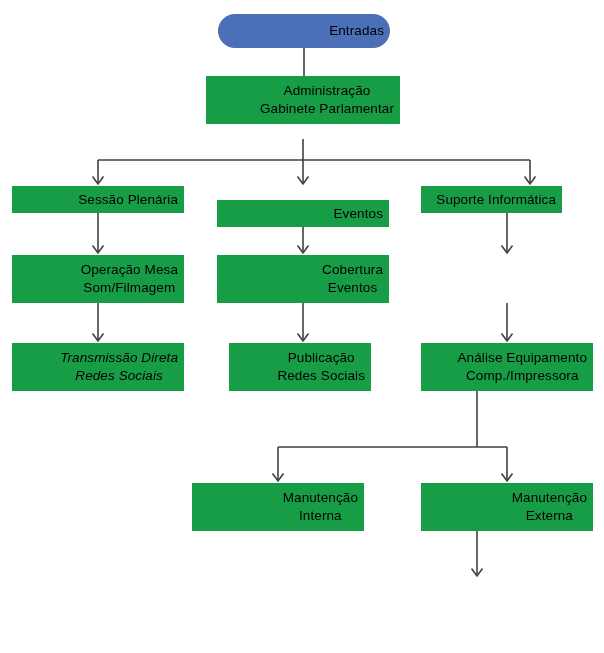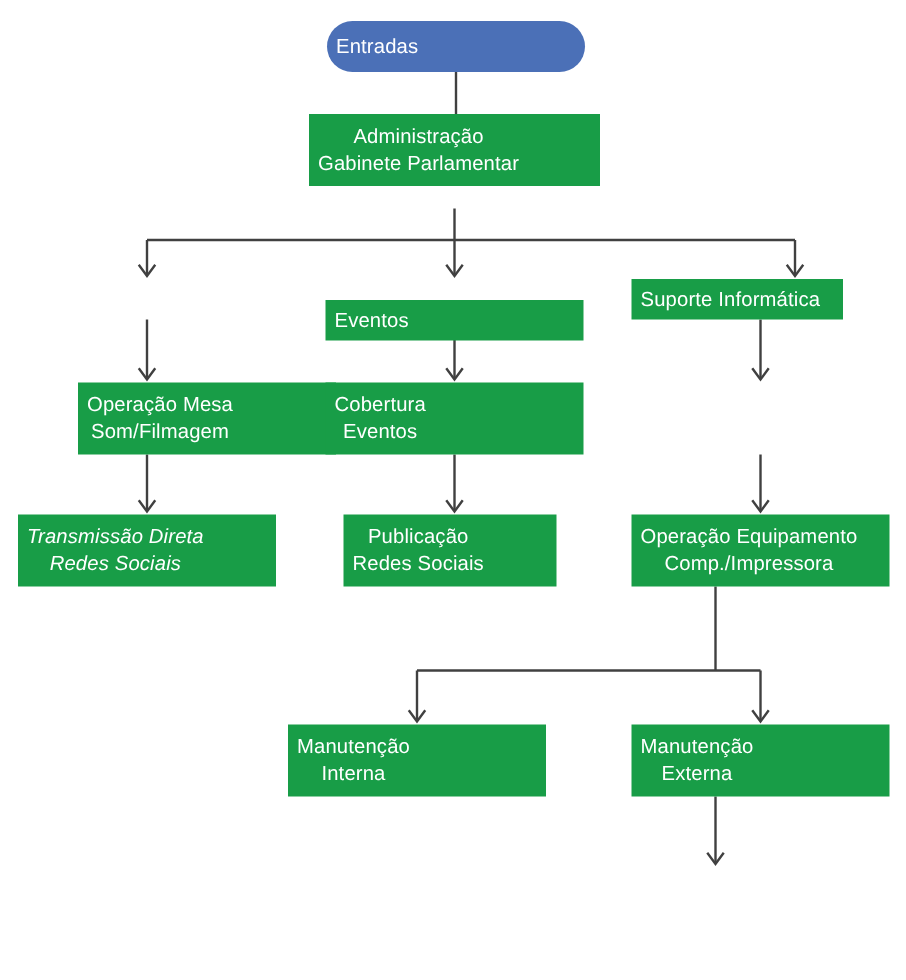--- a/index.html
+++ b/index.html
@@ -21,23 +21,23 @@
     top: 0;
     width: 604px;
     height: 653px;
     pointer-events: none;
   }
   .node {
     position: absolute;
     box-sizing: border-box;
     display: flex;
     align-items: center;
-    justify-content: flex-start;
+    justify-content: flex-end;
     text-align: center;
-    color: #ffffff;
+    color: #000000;
     font-size: 13.5px;
     line-height: 1.32;
     letter-spacing: 0.1px;
     padding: 2px 6px;
     z-index: 2;
   }
   .node.green {
     background: #189d47;
   }
   .node.blue {
@@ -98,30 +98,33 @@
 
   <div class="node blue" style="left:218px; top:14px; width:172px; height:34px;">
     <span class="label">Entradas</span>
   </div>
 
   <div class="node green" style="left:206px; top:76px; width:194px; height:48px;">
     <span class="label">Administração
 Gabinete Parlamentar</span>
   </div>
 
+  <div class="node green" style="left:12px; top:186px; width:172px; height:27px;">
+    <span class="label">Sessão Plenária</span>
+  </div>
 
   <div class="node green" style="left:217px; top:200px; width:172px; height:27px;">
     <span class="label">Eventos</span>
   </div>
 
   <div class="node green" style="left:421px; top:186px; width:141px; height:27px;">
     <span class="label">Suporte Informática</span>
   </div>
 
-  <div class="node green" style="left:12px; top:255px; width:172px; height:48px;margin-left:40px;">
+  <div class="node green" style="left:12px; top:255px; width:172px; height:48px;">
     <span class="label">Operação Mesa
 Som/Filmagem</span>
   </div>
 
   <div class="node green" style="left:217px; top:255px; width:172px; height:48px;">
     <span class="label">Cobertura
 Eventos</span>
   </div>
 
 
@@ -129,21 +132,21 @@
     <span class="label">Transmissão Direta
 Redes Sociais</span>
   </div>
 
   <div class="node green" style="left:229px; top:343px; width:142px; height:48px;">
     <span class="label">Publicação
 Redes Sociais</span>
   </div>
 
   <div class="node green" style="left:421px; top:343px; width:172px; height:48px;">
-    <span class="label">Operação Equipamento
+    <span class="label">Análise Equipamento
 Comp./Impressora</span>
   </div>
 
   <div class="node green" style="left:192px; top:483px; width:172px; height:48px;">
     <span class="label">Manutenção
 Interna</span>
   </div>
 
   <div class="node green" style="left:421px; top:483px; width:172px; height:48px;">
     <span class="label">Manutenção

